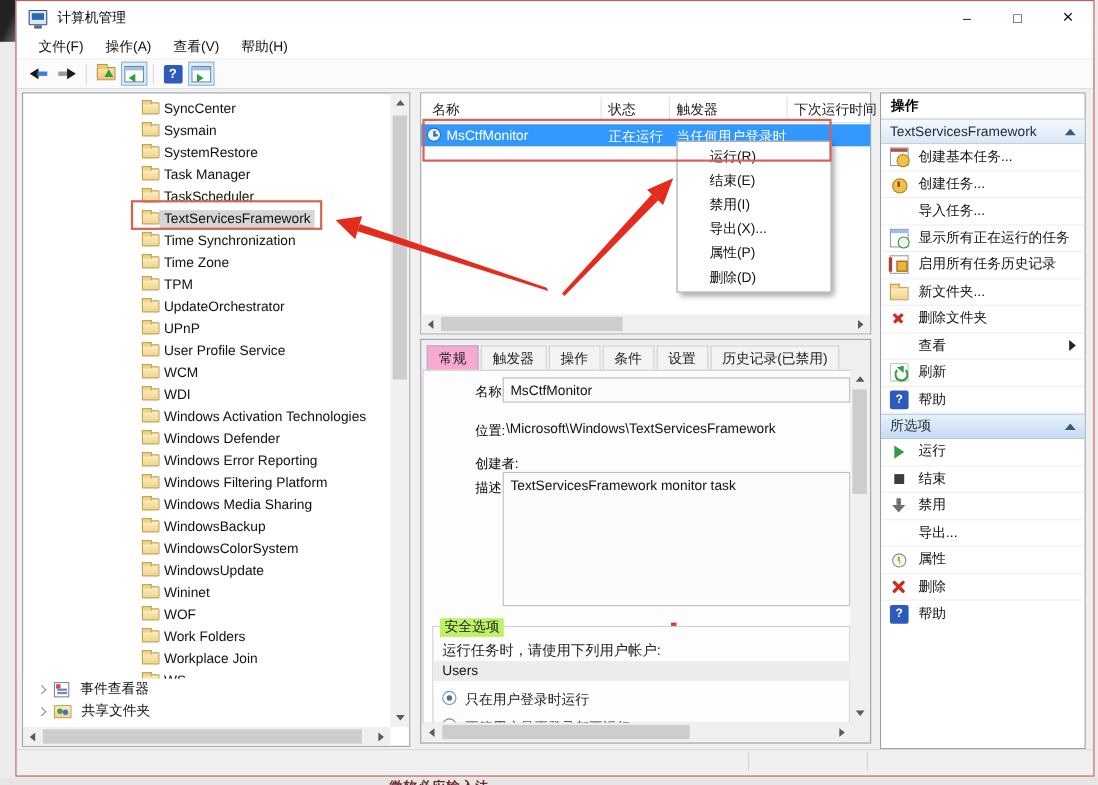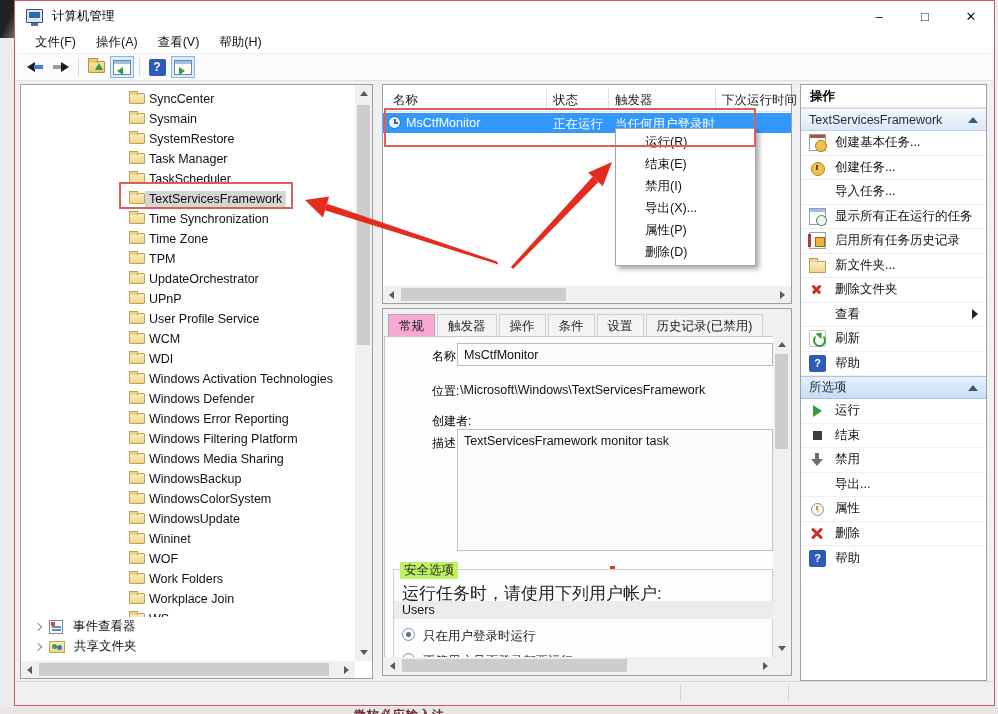--- a/index.html
+++ b/index.html
@@ -90,21 +90,21 @@
   .tabs { position:absolute; left:5px; top:5px; height:22px; display:flex; }
   .tab { padding:3px 10px 4px 10px; font-size:12.5px; border:1px solid #d2d2d2; border-bottom:none; background:#f3f3f3; margin-right:2px; color:#222; }
   .tab.active { background:#f9a8d4; border-color:#a3aeb9; position:relative; z-index:2; font-weight:normal; }
   .details-content { position:absolute; left:1px; top:27px; width:391px; height:322px; background:#fdfdfd; border:1px solid #c8c8c8; overflow:hidden; }
   .fld-label { position:absolute; left:16px; font-size:12px; color:#000000;margin-left:31px; }
   .name-input { position:absolute; left:72px; top:6px; width:316px; height:23px; border:1px solid #b9b9b9; background:#fbfbfb; font-size:12.5px; padding:0 6px; font-family:inherit; color:#111; }
   .loc-value { position:absolute; left:75px; top:46px; font-size:12.5px; color:#111; }
   .desc-box { position:absolute; left:72px; top:92px; width:316px; height:122px; border:1px solid #bfbfbf; background:#fcfcfc; font-size:12.5px; padding:4px 6px; color:#111; }
   .groupbox { position:absolute; left:8px; top:232px; width:380px; height:120px; border:1px solid #d0d0d0; border-bottom:none; }
   .groupbox-legend { position:absolute; left:6px; top:-8px; background:#bef264; padding:0 4px; font-size:12.5px; color:#222; }
-  .sec-hint { position:absolute; left:8px; top:12px; font-size:17px; color:#222; }
+  .sec-hint { position:absolute; left:8px; top:12px; font-size:13px; color:#222; }
   .users-bar { position:absolute; left:0px; top:31px; width:379px; height:18px; background:#ececec; font-size:12.5px; padding:2px 8px; color:#111; }
   .radio-row { position:absolute; left:8px; display:flex; align-items:flex-start; font-size:12.5px; color:#222; }
   .radio { width:13px; height:13px; border-radius:50%; border:1px solid #8a8a8a; background:#fff; margin-right:8px; position:relative; }
   .radio.checked { border-color:#5e9ad3; }
   .radio.checked::before { content:""; position:absolute; left:3px; top:3px; width:5px; height:5px; border-radius:50%; background:#6a6a6a; }
 
   .actions-panel { position:absolute; left:785px; top:83px; width:187px; height:597px; background:#fff; border:1px solid #99a0a8; }
   .actions-title { height:23px; display:flex; align-items:center; padding-left:9px; font-weight:bold; font-size:12.5px; border-bottom:1px solid #e6e6e6; color:#000; }
   .section-header { height:23px; display:flex; align-items:center; padding:0 8px; font-size:12.5px; color:#1b2a3a; background:linear-gradient(#f5f9fd,#d9e7f5); border-top:1px solid #cdd9e6; border-bottom:1px solid #c2d2e2; }
   .section-header.hot { background:linear-gradient(#e7f1fc,#c6dcf3); border-color:#a9c4de; }

